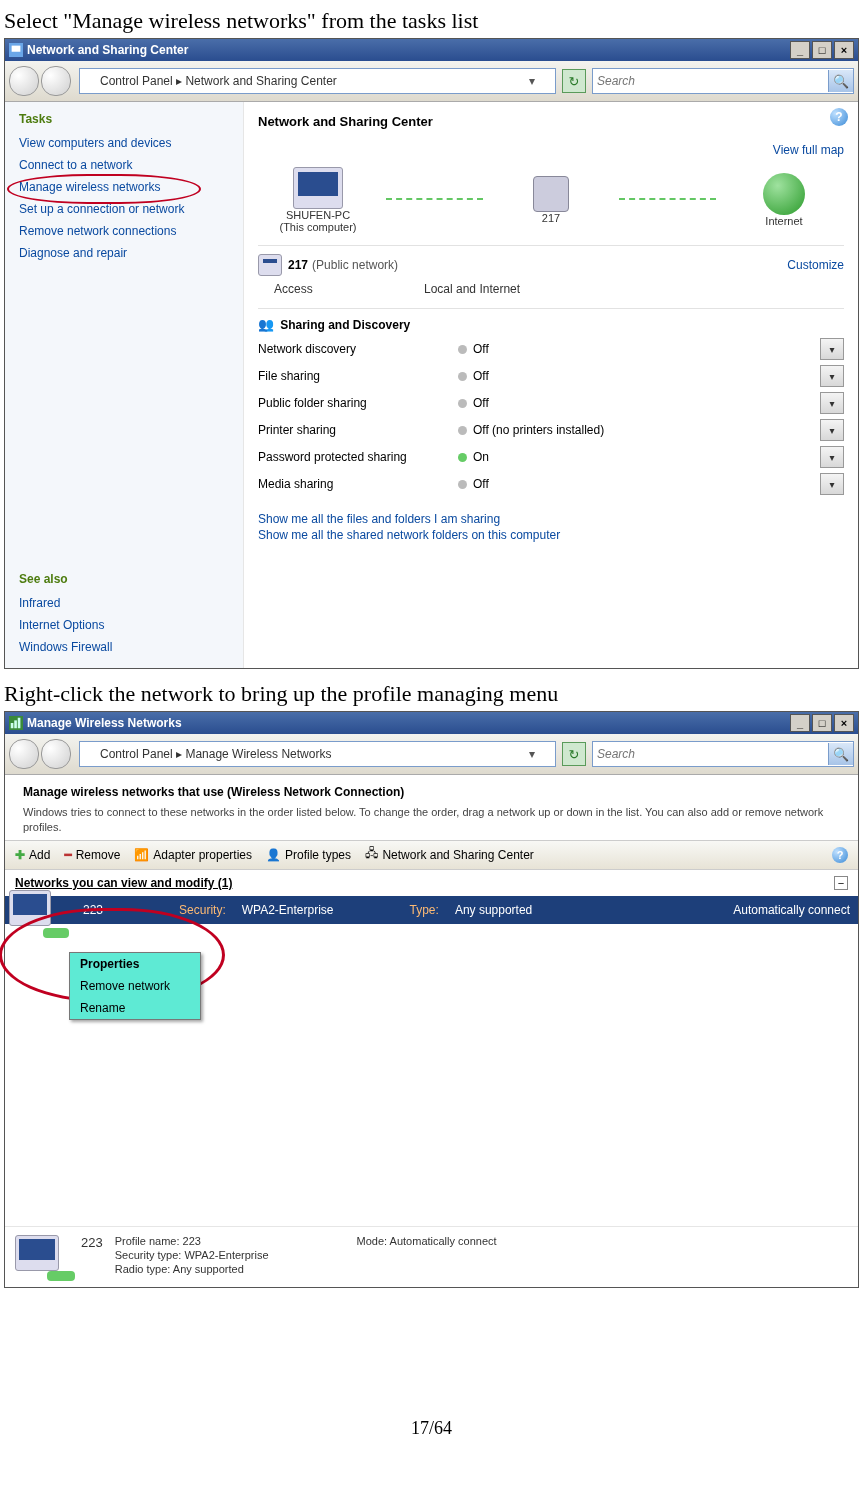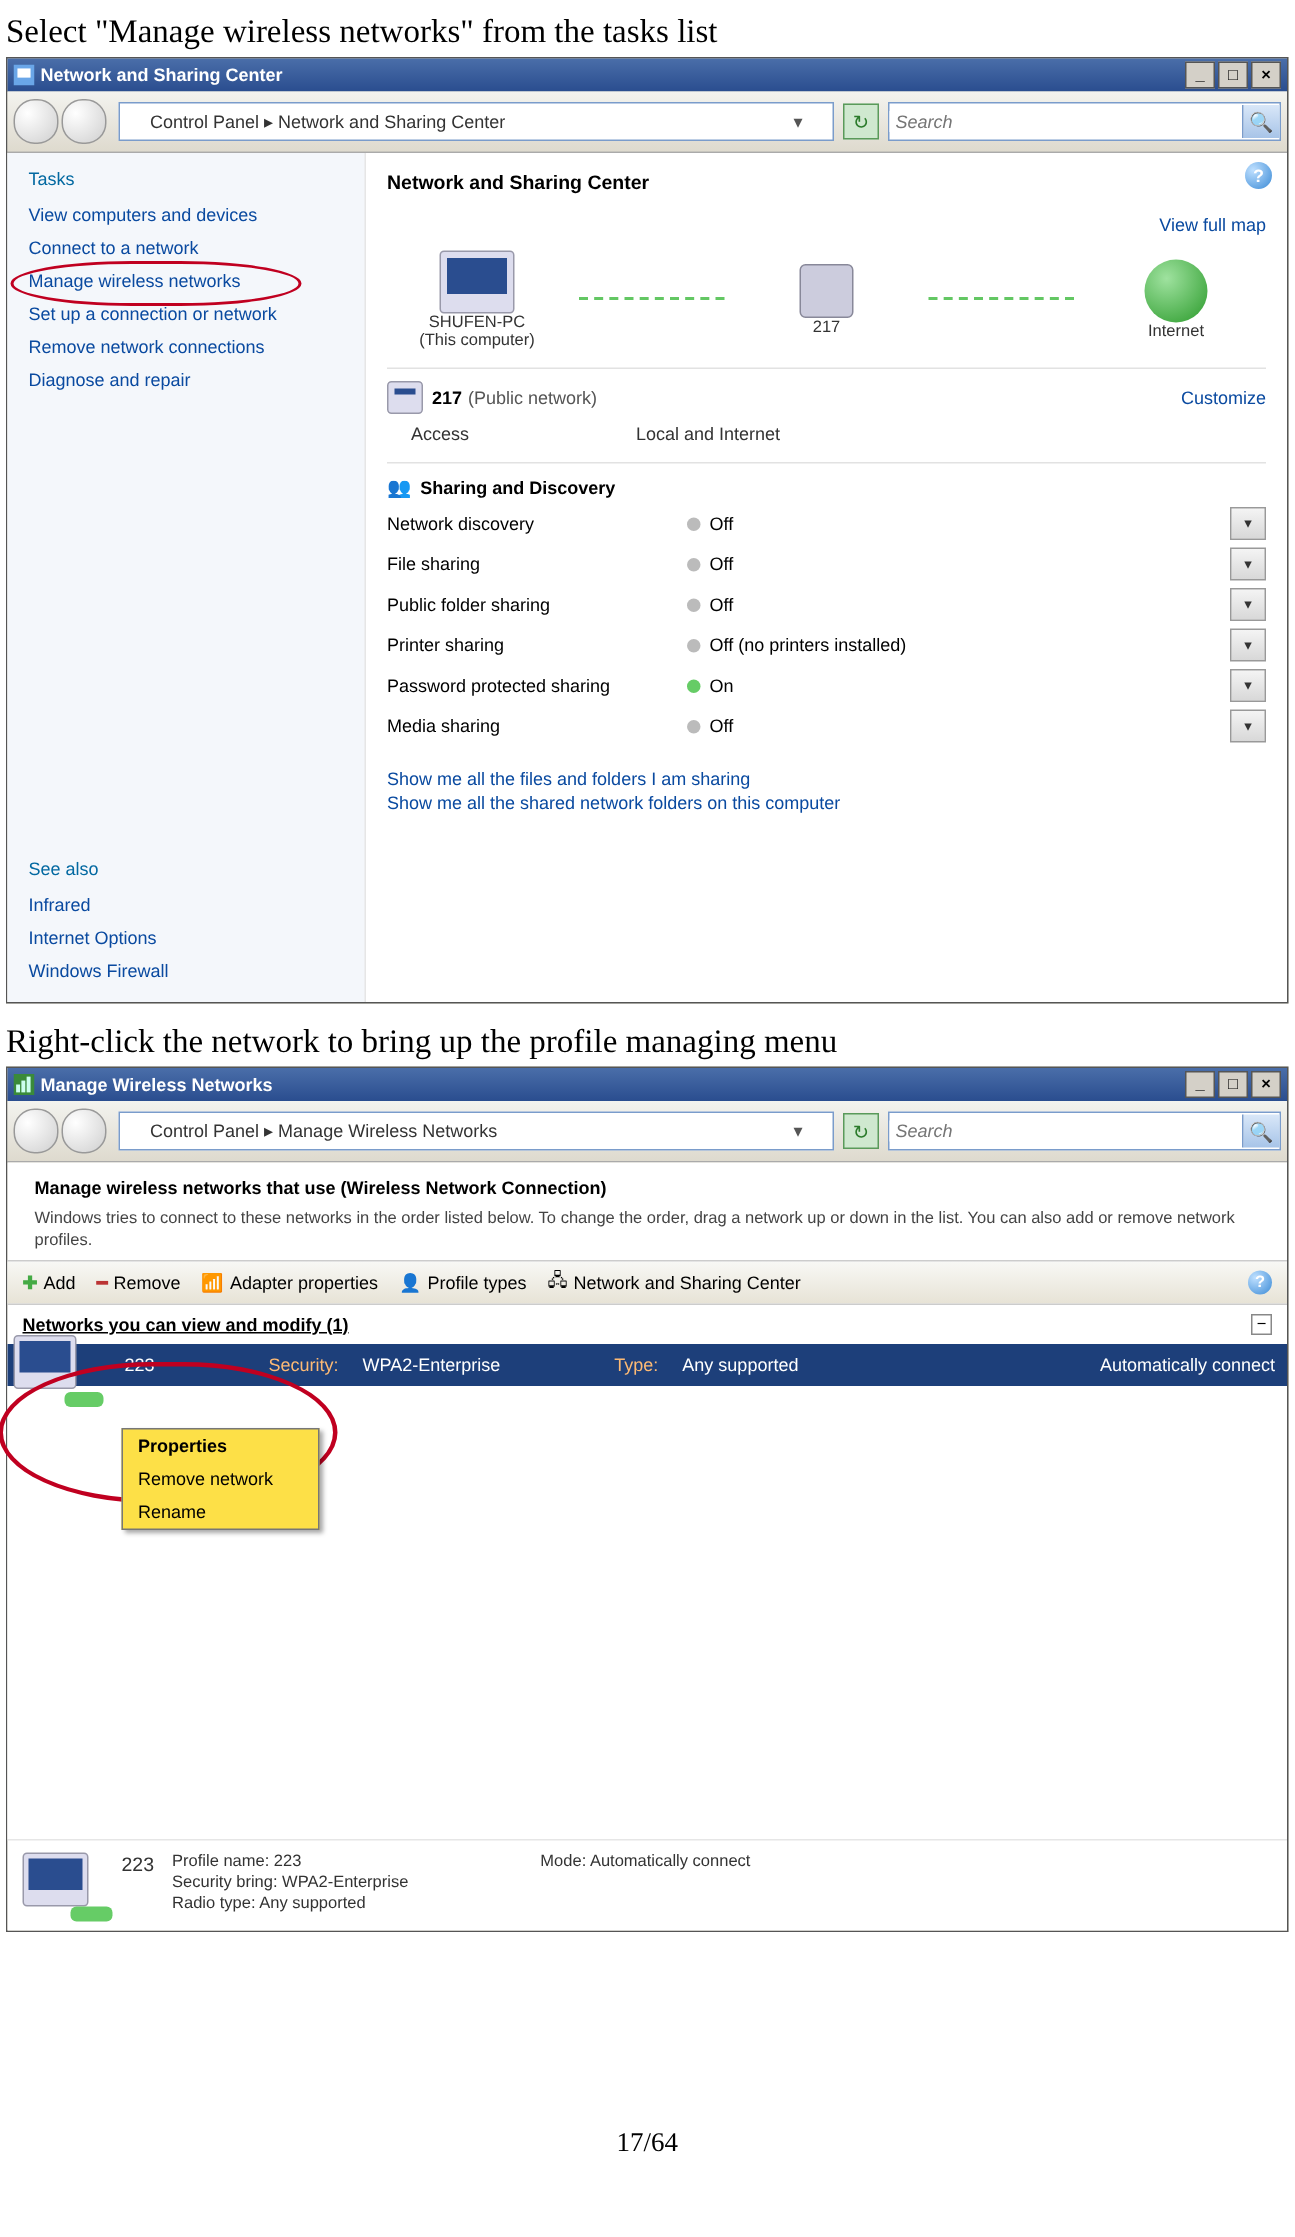--- a/index.html
+++ b/index.html
@@ -16,21 +16,21 @@
   .navbtn{width:28px;height:28px;border-radius:14px;background:radial-gradient(circle at 30% 30%,#fff,#cfcfcf);border:1px solid #999;margin-right:2px}
   .addr{flex:1;display:flex;align-items:center;height:24px;background:#fff;border:1px solid #7a9ccb;margin:0 6px;padding:0 20px;font-size:12px;color:#333}
   .addr .drop{margin-left:auto;color:#555}
   .refresh{width:22px;height:22px;background:#cfe8cf;border:1px solid #5a9a5a;display:flex;align-items:center;justify-content:center;font-size:13px;color:#2a7a2a}
   .search{flex:0 0 260px;display:flex;align-items:center;height:24px;background:#fff;border:1px solid #7a9ccb;margin-left:6px}
   .search input{flex:1;border:0;outline:0;font-size:12px;color:#b91c1c;padding:0 4px;font-style:italic}
   .search .sbtn{width:24px;height:22px;background:linear-gradient(#d9e7f8,#a7c4e8);border-left:1px solid #7a9ccb;display:flex;align-items:center;justify-content:center;color:#2a4d8f;font-size:13px}
   
   .body1{display:flex;background:#fff;min-height:566px;position:relative}
   .sidebar{width:210px;background:#f4f7fb;padding:10px 14px;border-right:1px solid #e6e6e6;display:flex;flex-direction:column}
-  .sidebar h4{margin:0 0 6px 0;font-size:12px;font-weight:normal;color:#0369a1}
+  .sidebar h4{margin:0 0 6px 0;font-size:12px;font-weight:bold;color:#4d7c0f}
   .tlink{color:#0a4aa0;font-size:12px;margin:4px 0;cursor:pointer}
   .tlink.sel{position:relative}
   .circ{position:absolute;left:-12px;top:-6px;width:190px;height:26px;border:2px solid #c00020;border-radius:50%/60%;pointer-events:none}
   .main{flex:1;padding:8px 14px;position:relative}
   .h1{font-weight:bold;font-size:13px;margin:4px 0 14px 0}
   .help{position:absolute;top:6px;right:10px;width:18px;height:18px;border-radius:50%;background:radial-gradient(circle at 30% 30%,#bfe0ff,#3a8ad6);color:#fff;font-weight:bold;display:flex;align-items:center;justify-content:center;font-size:12px}
   .maprow{display:flex;align-items:center;justify-content:space-between;margin:10px 0 6px}
   .mapitem{display:flex;flex-direction:column;align-items:center;font-size:11px;color:#333;width:120px}
   .pc{width:48px;height:40px;background:#dde;border:1px solid #99a;border-radius:3px;position:relative}
   .pc:before{content:"";position:absolute;left:4px;top:4px;right:4px;bottom:12px;background:#2a4d8f}
@@ -66,21 +66,21 @@
   .grp .gt{font-weight:bold;text-decoration:underline}
   .grp .collapse{float:right;border:1px solid #888;width:12px;height:12px;display:flex;align-items:center;justify-content:center;font-size:11px}
   .netrow{display:flex;align-items:center;height:28px;background:#1d3f7a;color:#fff;font-size:12px;position:relative;padding-left:70px}
   .netrow .cell{padding:0 8px}
   .netrow .lab{color:#fdba74}
   .netrow .gap1{width:60px}
   .neticon{position:absolute;left:4px;top:-6px;width:56px;height:44px}
   .neticon .sc{position:absolute;left:0;top:0;width:40px;height:34px;background:#dde;border:1px solid #99a;border-radius:3px}
   .neticon .sc:before{content:"";position:absolute;left:3px;top:3px;right:3px;bottom:10px;background:#2a4d8f}
   .neticon .wave{position:absolute;right:-4px;bottom:-4px;width:26px;height:10px;border-radius:4px;background:#6c6}
-  .ctx{position:absolute;left:76px;top:28px;width:130px;background:#fde047;border:1px solid #777;box-shadow:2px 2px 3px rgba(0,0,0,.35);z-index:5}
+  .ctx{position:absolute;left:64px;top:28px;width:130px;background:#5eead4;border:1px solid #777;box-shadow:2px 2px 3px rgba(0,0,0,.35);z-index:5}
   .ctx div{padding:4px 10px;font-size:12px;color:#000}
   .ctx .hot{font-weight:bold}
   .ring{position:absolute;left:-6px;top:-16px;width:220px;height:88px;border:3px solid #c00020;border-radius:50%/55%;pointer-events:none;z-index:4}
   .netarea{position:relative;height:330px;background:#fff}
   .detail{display:flex;align-items:flex-start;border-top:1px solid #e6e6e6;padding:8px 10px;font-size:11px;color:#333;gap:8px}
   .detail .ic2{width:58px;height:44px;position:relative}
   .detail .ic2 .sc{position:absolute;left:0;top:0;width:42px;height:34px;background:#dde;border:1px solid #99a;border-radius:3px}
   .detail .ic2 .sc:before{content:"";position:absolute;left:3px;top:3px;right:3px;bottom:10px;background:#2a4d8f}
   .detail .ic2 .wave{position:absolute;right:-2px;bottom:-2px;width:28px;height:10px;border-radius:4px;background:#6c6}
   .detail .col{display:flex;flex-direction:column;gap:2px}
@@ -315,21 +315,21 @@
       <div class="detail">
         <div class="ic2">
             <div class="sc"></div>
             <div class="wave"></div>
           </div>
         <div class="col">
           <span style="font-size:13px">223</span>
         </div>
         <div class="col" style="margin-left:4px">
           <span><span>Profile name:</span> <span>223</span></span>
-          <span><span>Security bring:</span> <span>WPA2-Enterprise</span></span>
+          <span><span>Security type:</span> <span>WPA2-Enterprise</span></span>
           <span><span>Radio type:</span> <span>Any supported</span></span>
         </div>
         <div class="col" style="margin-left:80px">
           <span><span>Mode:</span> <span>Automatically connect</span></span>
         </div>
       </div>
     </div>
   </div>
 
   <div class="pgnum">17/64</div>

